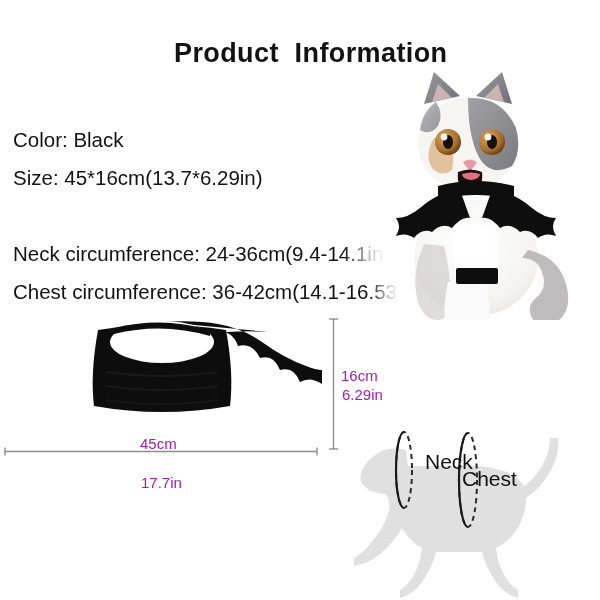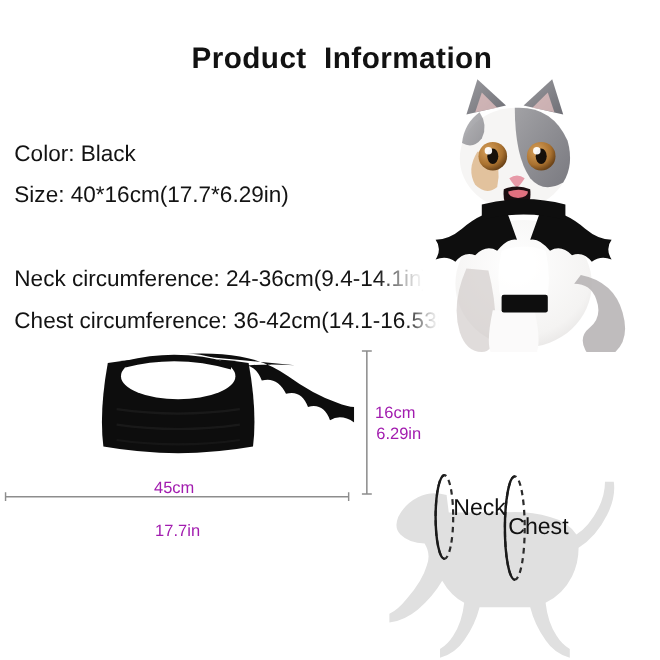--- a/index.html
+++ b/index.html
@@ -94,32 +94,32 @@
     width: 252px;
     height: 202px;
   }
   .body-label {
     position: absolute;
     font-size: 21px;
     font-weight: 500;
     color: #111111;
     white-space: nowrap;
   }
-  #label-neck  { left: 412px; top: 450px; text-align: center; }
+  #label-neck  { left: 425px; top: 450px; text-align: center; }
   #label-chest { left: 462px; top: 467px; }
 </style>
 </head>
 <body>
 
 <div id="page">
 
   <div id="page-title">Product  Information</div>
 
   <div class="spec-line" id="spec-color">Color: Black</div>
-  <div class="spec-line" id="spec-size">Size: 40*16cm(17.7*6.29in)</div>
+  <div class="spec-line" id="spec-size">Size: 45*16cm(13.7*6.29in)</div>
   <div class="spec-line" id="spec-neck">Neck circumference: 24-36cm(9.4-14.1in)</div>
   <div class="spec-line" id="spec-chest">Chest circumference: 36-42cm(14.1-16.53in)</div>
 
   <svg id="cat-photo" viewBox="0 0 248 252">
     <defs>
       <linearGradient id="furGray" x1="0" y1="0" x2="1" y2="1">
         <stop offset="0%" stop-color="#9a9a9e"></stop>
         <stop offset="100%" stop-color="#6f6f76"></stop>
       </linearGradient>
       <radialGradient id="bodyWhite" cx="45%" cy="35%" r="75%">

